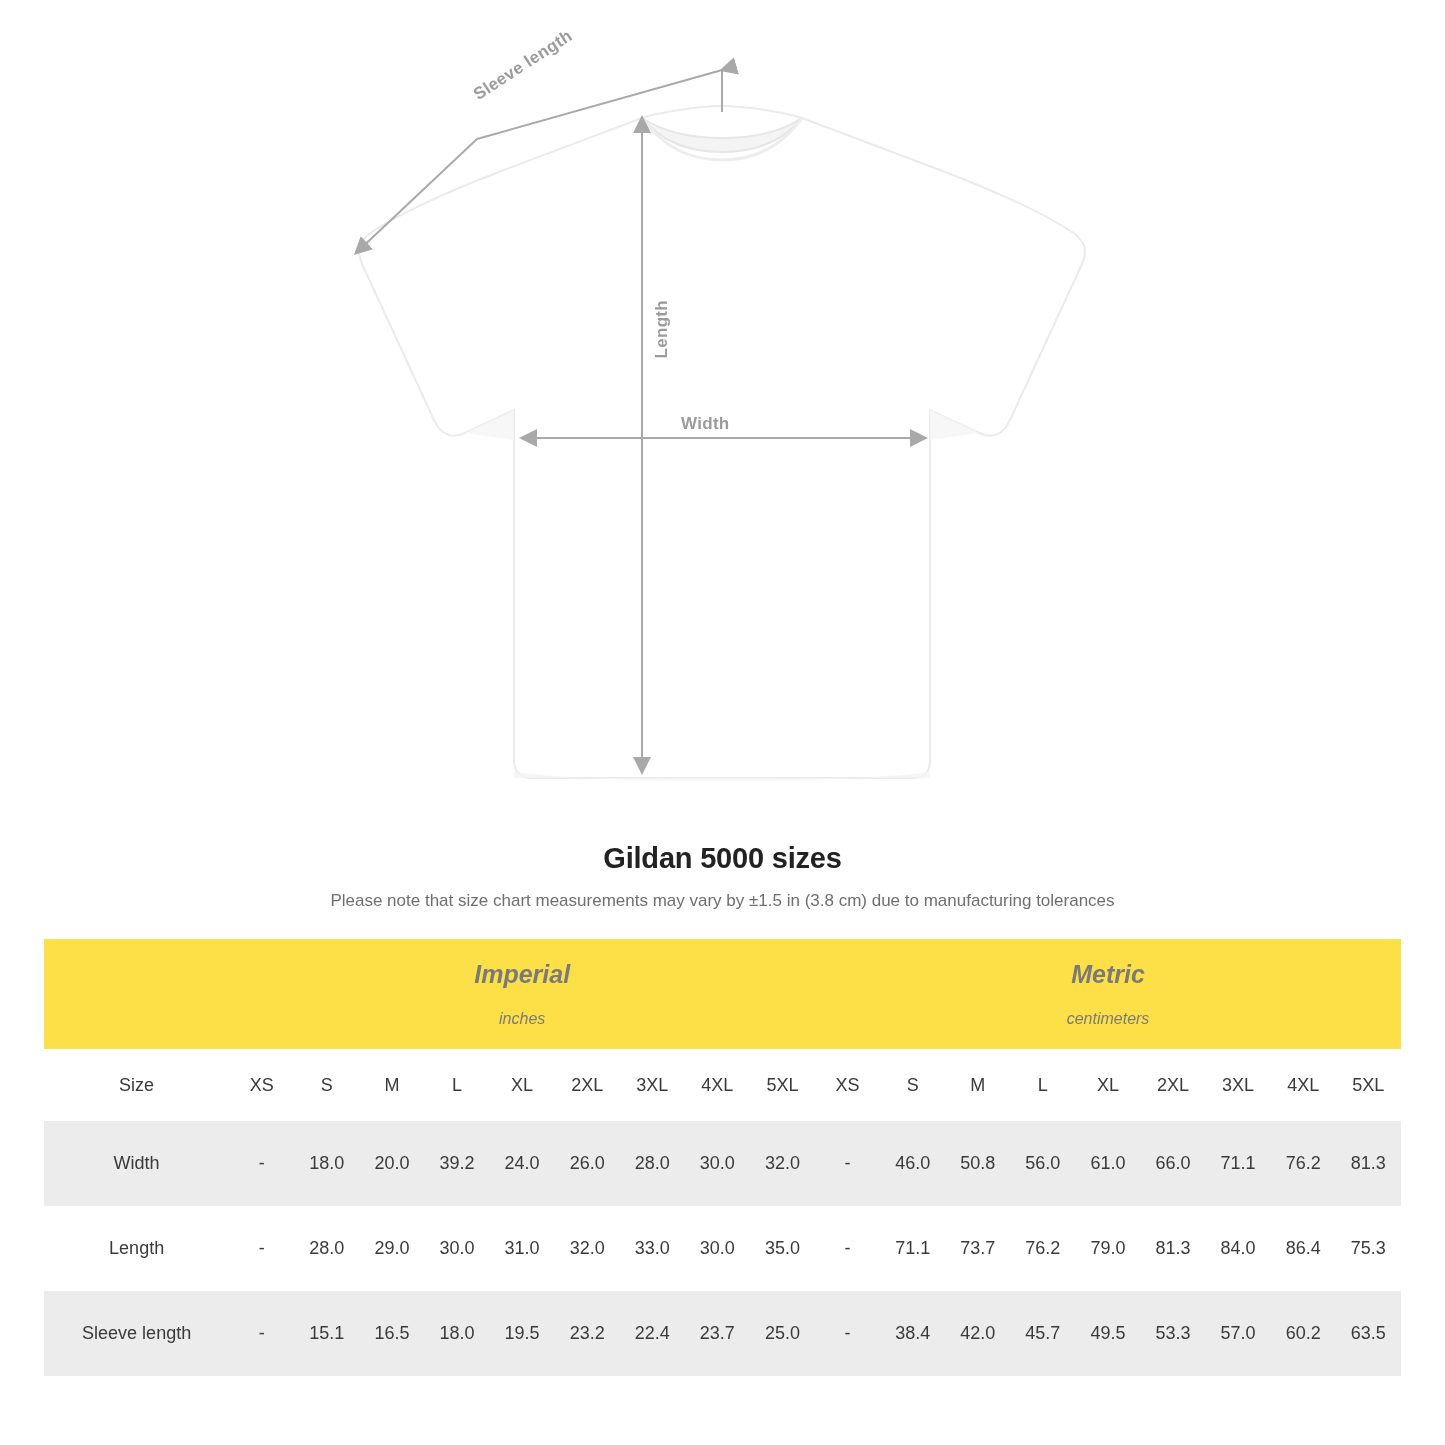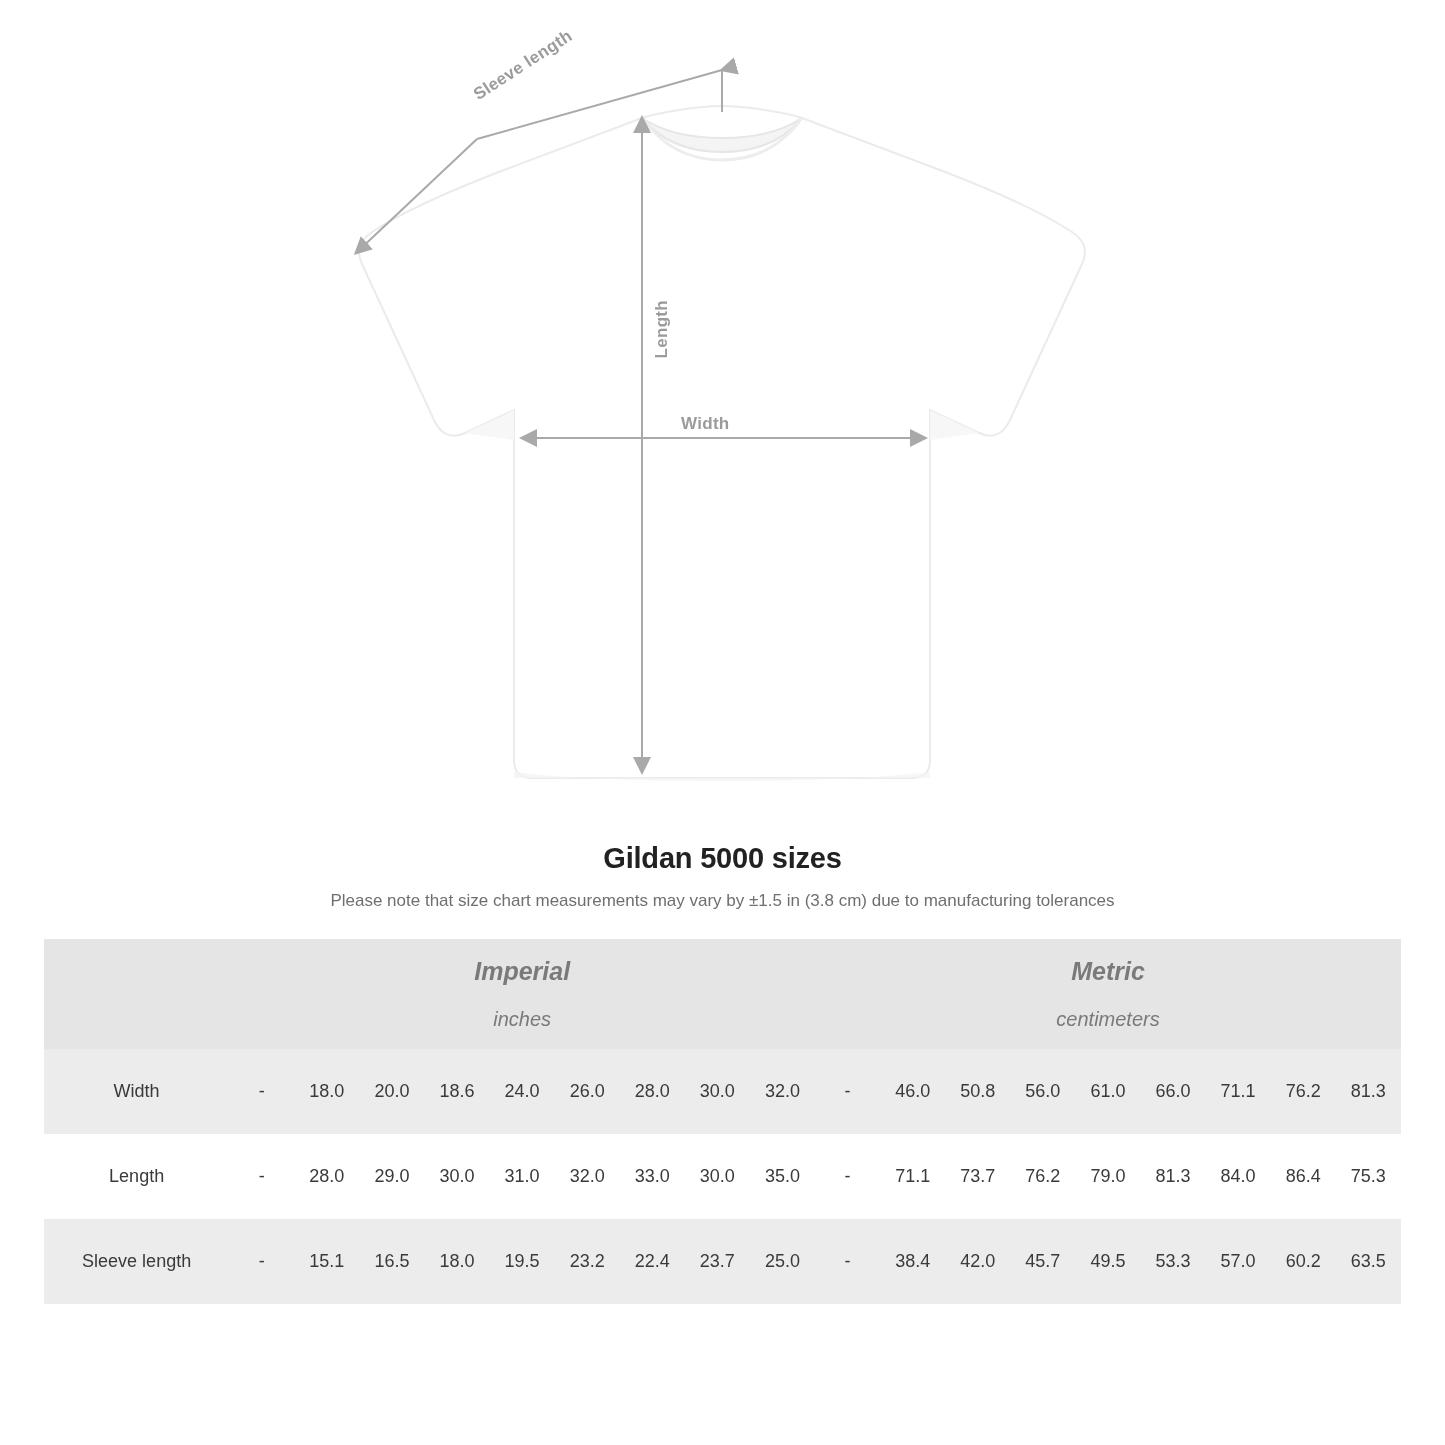--- a/index.html
+++ b/index.html
@@ -83,33 +83,33 @@
   table#size-table th {
     text-align: center;
     vertical-align: middle;
     border: none;
     font-size: 18px;
     color: #3a3a3a;
     font-weight: normal;
   }
   
   tr.unit-row td {
-    background: #e5e5e5;
+    background: #fde047;
     height: 110px;
     padding: 0;
   }
   .unit-name {
     font-size: 25px;
     font-style: italic;
     font-weight: bold;
     color: #7a7a7a;
     line-height: 1.15;
   }
   .unit-sub {
-    font-size: 20px;
+    font-size: 16px;
     font-style: italic;
     color: #7a7a7a;
     margin-top: 22px;
   }
   
   tr.size-row td {
     background: #ffffff;
     height: 70px;
     font-size: 19px;
     color: #2f2f2f;
@@ -223,27 +223,48 @@
         <td colspan="9">
           <div class="unit-name">Imperial</div>
           <div class="unit-sub">inches</div>
         </td>
         <td colspan="9">
           <div class="unit-name">Metric</div>
           <div class="unit-sub">centimeters</div>
         </td>
       </tr>
 
+      <tr class="size-row">
+        <td class="rowlabel">Size</td>
+        <td class="cell">XS</td>
+        <td class="cell">S</td>
+        <td class="cell">M</td>
+        <td class="cell">L</td>
+        <td class="cell">XL</td>
+        <td class="cell">2XL</td>
+        <td class="cell">3XL</td>
+        <td class="cell">4XL</td>
+        <td class="cell">5XL</td>
+        <td class="cell">XS</td>
+        <td class="cell">S</td>
+        <td class="cell">M</td>
+        <td class="cell">L</td>
+        <td class="cell">XL</td>
+        <td class="cell">2XL</td>
+        <td class="cell">3XL</td>
+        <td class="cell">4XL</td>
+        <td class="cell">5XL</td>
+      </tr>
 
       <tr class="data-row shaded">
         <td class="rowlabel">Width</td>
         <td class="cell">-</td>
         <td class="cell">18.0</td>
         <td class="cell">20.0</td>
-        <td class="cell">18.6</td>
+        <td class="cell">39.2</td>
         <td class="cell">24.0</td>
         <td class="cell">26.0</td>
         <td class="cell">28.0</td>
         <td class="cell">30.0</td>
         <td class="cell">32.0</td>
         <td class="cell">-</td>
         <td class="cell">46.0</td>
         <td class="cell">50.8</td>
         <td class="cell">56.0</td>
         <td class="cell">61.0</td>

